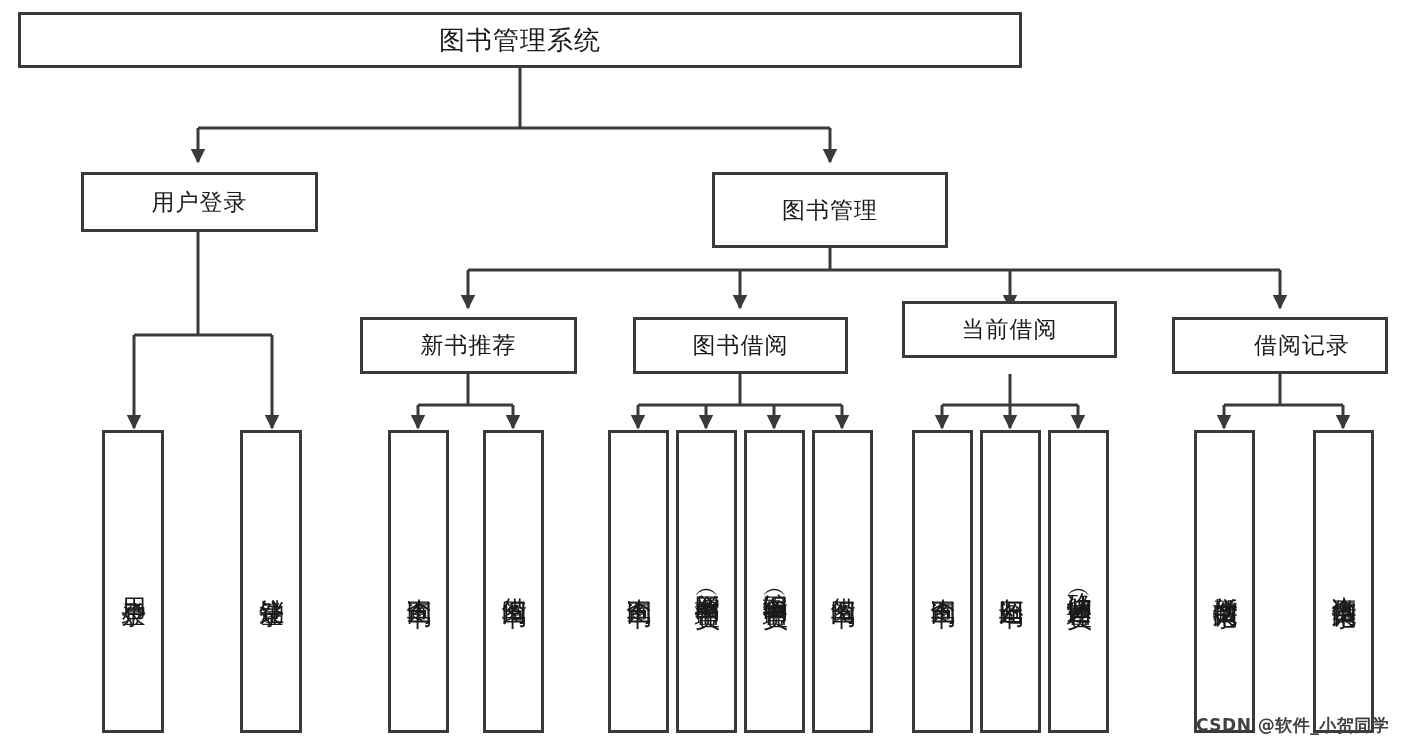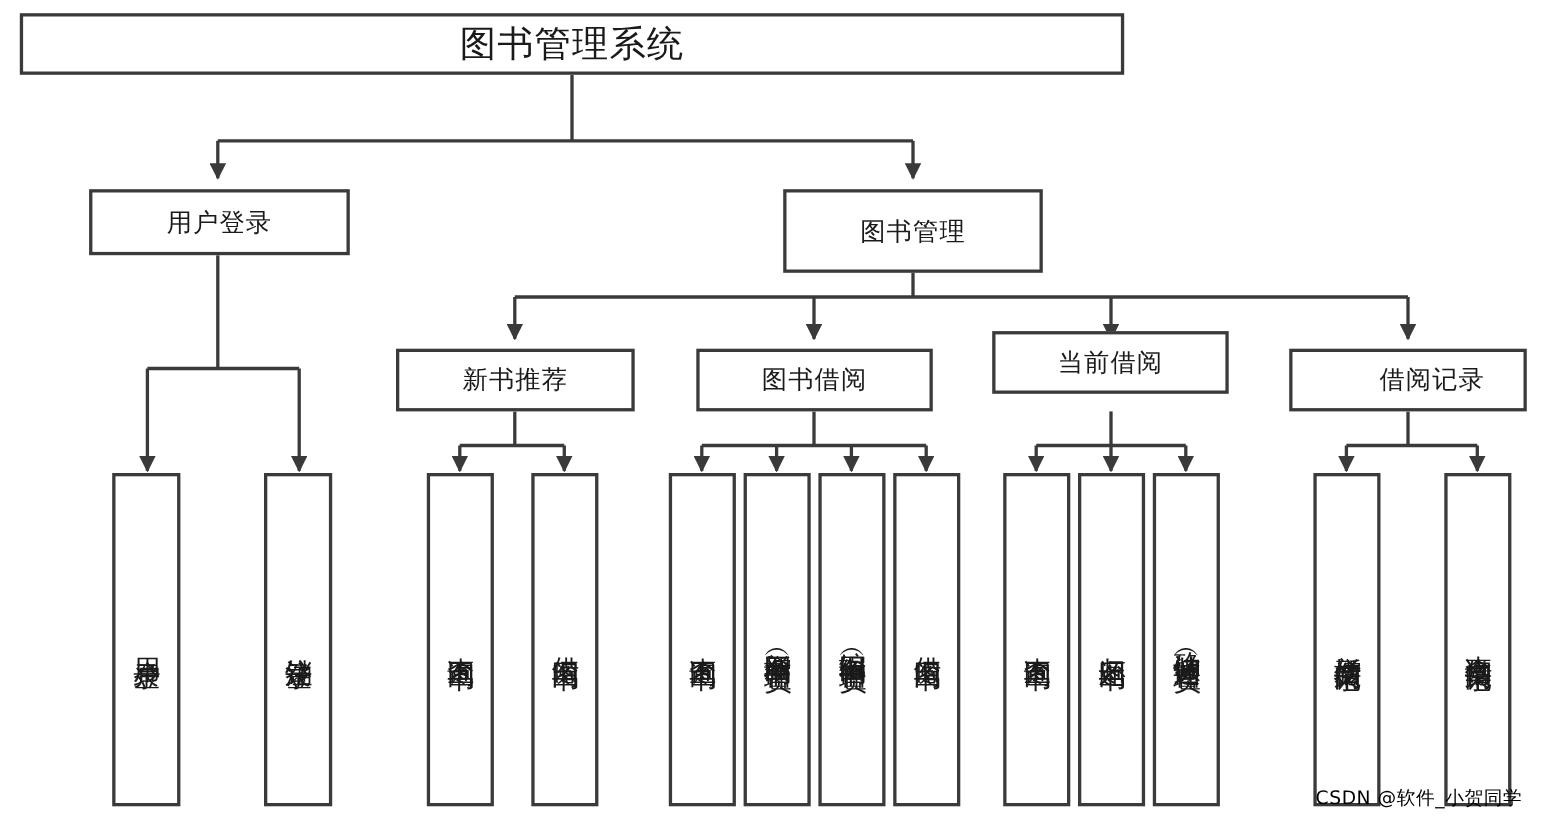--- a/index.html
+++ b/index.html
@@ -47,30 +47,31 @@
     line-height: 1.05;
     padding: 6px 0;
   }
   .node.v .vlabel {
     writing-mode: vertical-rl;
     text-orientation: upright;
     display: block;
     white-space: nowrap;
   }
   #title-node {
-    font-size: 33px;
+    font-size: 26px;
   }
   #watermark {
     position: absolute;
     left: 1196px;
     top: 714px;
     font-size: 17px;
-    color: #000000;
+    color: #404040;
     white-space: nowrap;
     letter-spacing: 0.5px;
+    font-weight: bold;
   }
 </style>
 </head>
 <body>
 
 <div id="canvas">
 
   <svg class="wires" viewBox="0 0 1405 747">
     <defs>
       <marker id="arrow" viewBox="0 0 10 10" refX="9" refY="5" markerWidth="5" markerHeight="5" orient="auto-start-reverse">

